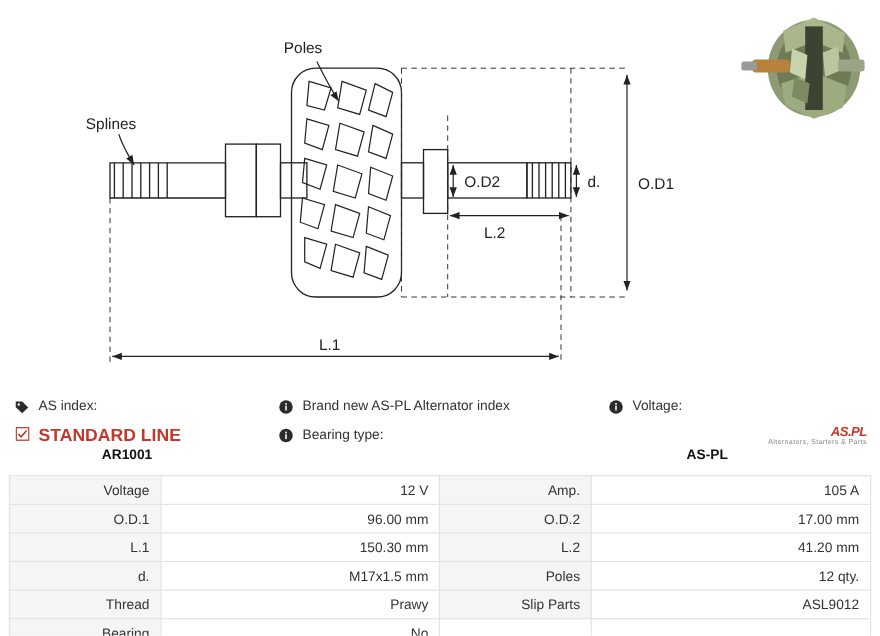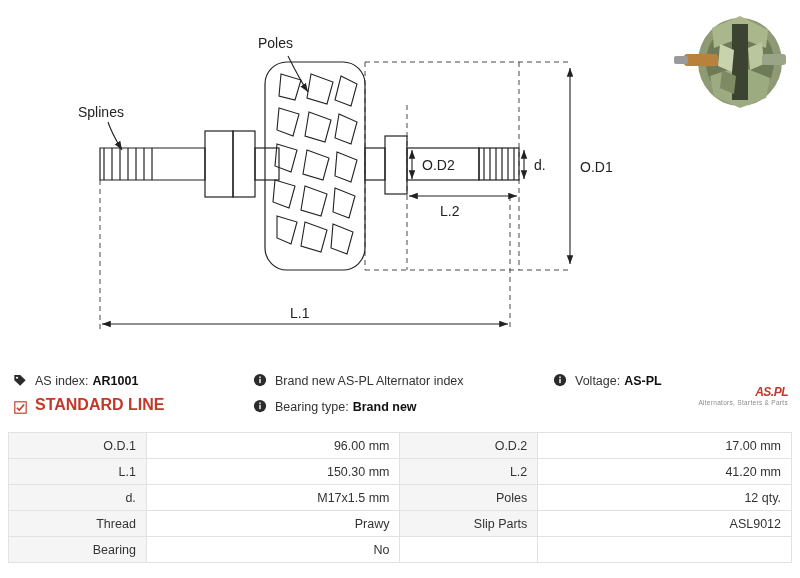--- a/index.html
+++ b/index.html
@@ -40,34 +40,34 @@
   .info-cols {
     display: flex;
     width: 776px;
   }
   .col-a { width: 240px; }
   .col-b { width: 300px; }
   .col-c { width: 236px; position: relative; }
 
   .info-line {
     display: flex;
-    align-items: flex-end;
+    align-items: flex-start;
     height: 26px;
     font-size: 12.5px;
     color: #333;
   }
   .info-line .ic {
     display: inline-flex;
     align-items: center;
     justify-content: center;
     width: 16px; height: 16px;
     margin-right: 7px;
     flex: none;
   }
-  .info-line b { color: #111; }
+  .info-line b { color: #111; margin-top: 44px; }
   .std-line {
     color: #c0392b;
     font-weight: bold;
     font-size: 16px;
   }
   .check {
     color: #c0392b;
     font-size: 13px;
     margin-right: 7px;
     display: inline-flex;
@@ -315,20 +315,26 @@
           <div class="sub">Alternators, Starters &amp; Parts</div>
         </div>
       </div>
 
     </div>
   </div>
 
   <table id="specs">
     <tbody>
       <tr>
+        <td class="lbl">Voltage</td>
+        <td class="val">12 V</td>
+        <td class="lbl">Amp.</td>
+        <td class="val">105 A</td>
+      </tr>
+      <tr>
         <td class="lbl">O.D.1</td>
         <td class="val">96.00 mm</td>
         <td class="lbl">O.D.2</td>
         <td class="val">17.00 mm</td>
       </tr>
       <tr>
         <td class="lbl">L.1</td>
         <td class="val">150.30 mm</td>
         <td class="lbl">L.2</td>
         <td class="val">41.20 mm</td>

